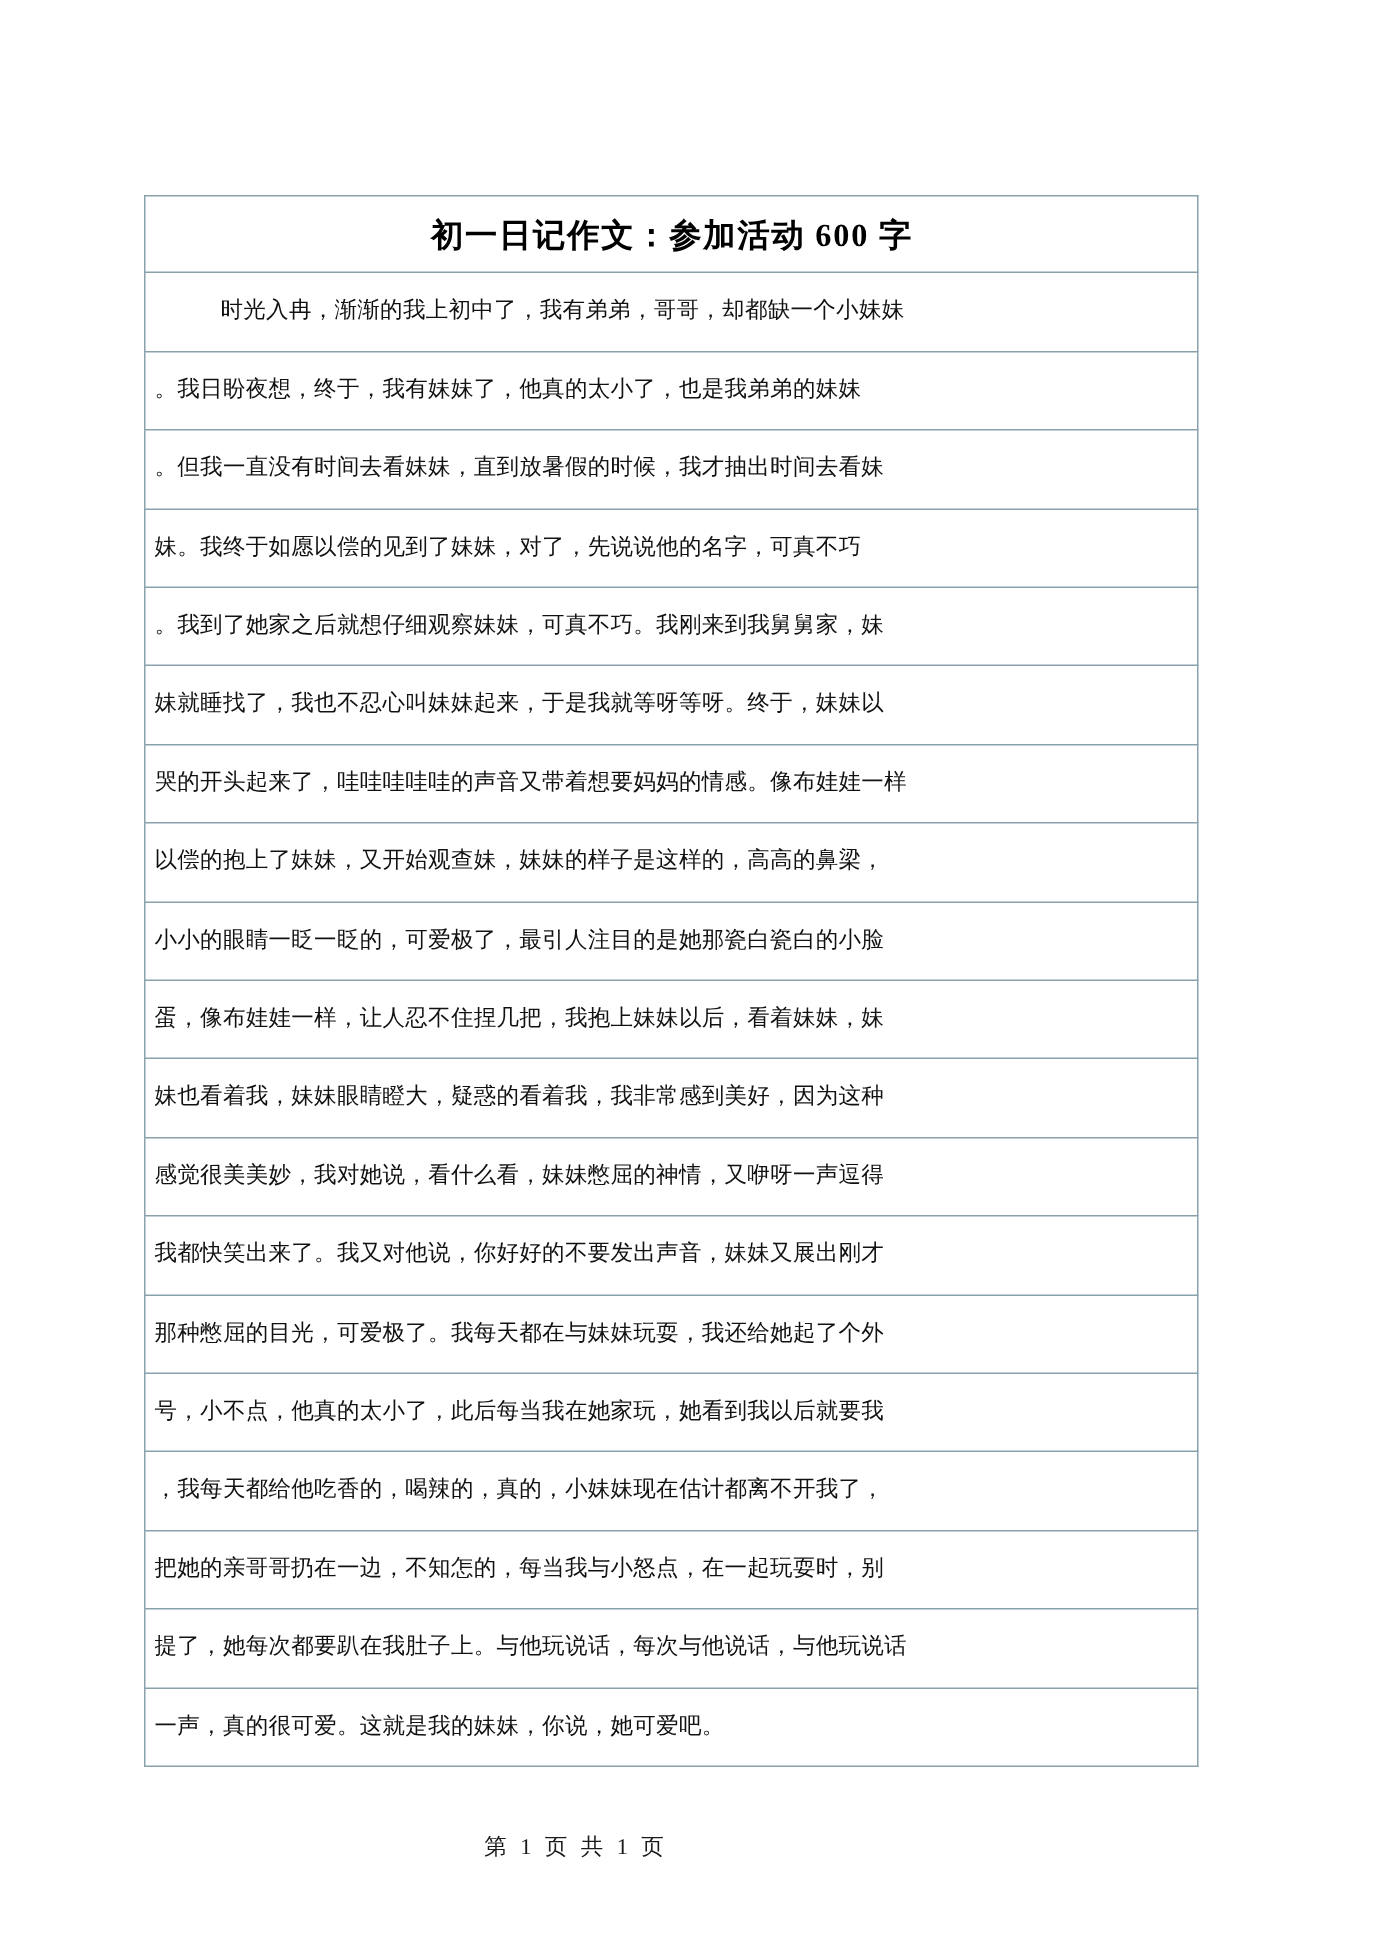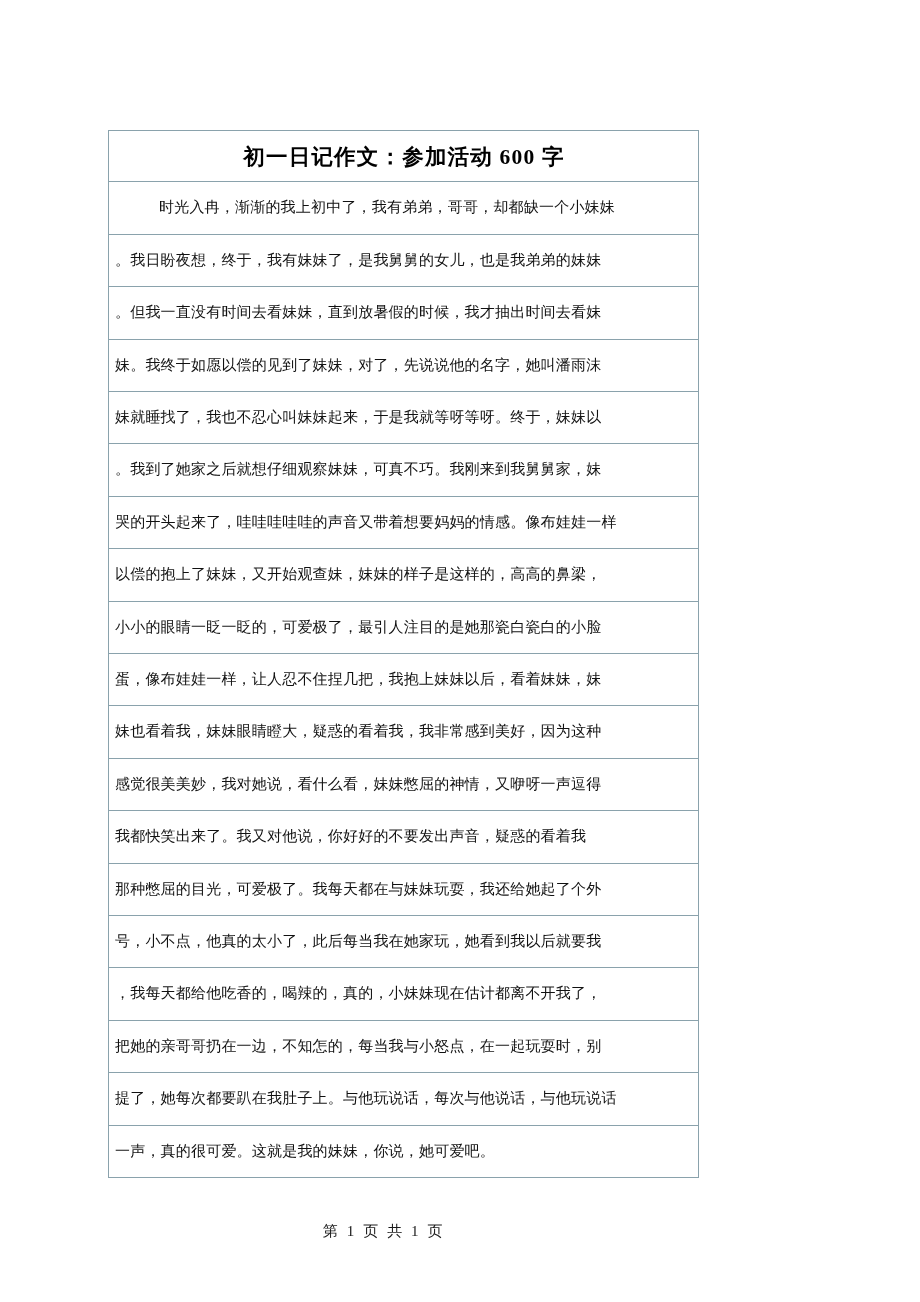--- a/index.html
+++ b/index.html
@@ -17,23 +17,23 @@
   .page {
     position: relative;
     width: 920px;
     height: 1302px;
     background: #ffffff;
     box-sizing: border-box;
   }
 
   .doc-table {
     position: absolute;
-    left: 108px;
+    left: 96px;
     top: 130px;
-    width: 591px;
+    width: 703px;
     border-collapse: collapse;
     table-layout: fixed;
   }
 
   .doc-table tr {
     height: 51.4px;
   }
 
   .doc-table td {
     border: 1.3px solid #8aa2ac;
@@ -87,54 +87,54 @@
 
   <table class="doc-table">
     <tbody>
       <tr>
         <td class="title-cell">初一日记作文：参加活动 600 字</td>
       </tr>
       <tr>
         <td class="body-cell indent">时光入冉，渐渐的我上初中了，我有弟弟，哥哥，却都缺一个小妹妹</td>
       </tr>
       <tr>
-        <td class="body-cell">。我日盼夜想，终于，我有妹妹了，是我舅舅的女儿，也是我弟弟的妹妹</td>
+        <td class="body-cell">。我日盼夜想，终于，我有妹妹了，他真的太小了，也是我弟弟的妹妹</td>
       </tr>
       <tr>
         <td class="body-cell">。但我一直没有时间去看妹妹，直到放暑假的时候，我才抽出时间去看妹</td>
       </tr>
       <tr>
-        <td class="body-cell">妹。我终于如愿以偿的见到了妹妹，对了，先说说他的名字，她叫潘雨沫</td>
+        <td class="body-cell">妹。我终于如愿以偿的见到了妹妹，对了，先说说他的名字，可真不巧</td>
+      </tr>
+      <tr>
+        <td class="body-cell">。我到了她家之后就想仔细观察妹妹，可真不巧。我刚来到我舅舅家，妹</td>
       </tr>
       <tr>
         <td class="body-cell">妹就睡找了，我也不忍心叫妹妹起来，于是我就等呀等呀。终于，妹妹以</td>
-      </tr>
-      <tr>
-        <td class="body-cell">。我到了她家之后就想仔细观察妹妹，可真不巧。我刚来到我舅舅家，妹</td>
       </tr>
       <tr>
         <td class="body-cell">哭的开头起来了，哇哇哇哇哇的声音又带着想要妈妈的情感。像布娃娃一样</td>
       </tr>
       <tr>
         <td class="body-cell">以偿的抱上了妹妹，又开始观查妹，妹妹的样子是这样的，高高的鼻梁，</td>
       </tr>
       <tr>
         <td class="body-cell">小小的眼睛一眨一眨的，可爱极了，最引人注目的是她那瓷白瓷白的小脸</td>
       </tr>
       <tr>
         <td class="body-cell">蛋，像布娃娃一样，让人忍不住捏几把，我抱上妹妹以后，看着妹妹，妹</td>
       </tr>
       <tr>
         <td class="body-cell">妹也看着我，妹妹眼睛瞪大，疑惑的看着我，我非常感到美好，因为这种</td>
       </tr>
       <tr>
         <td class="body-cell">感觉很美美妙，我对她说，看什么看，妹妹憋屈的神情，又咿呀一声逗得</td>
       </tr>
       <tr>
-        <td class="body-cell">我都快笑出来了。我又对他说，你好好的不要发出声音，疑惑的看着我</td>
+        <td class="body-cell">我都快笑出来了。我又对他说，你好好的不要发出声音，妹妹又展出刚才</td>
       </tr>
       <tr>
         <td class="body-cell">那种憋屈的目光，可爱极了。我每天都在与妹妹玩耍，我还给她起了个外</td>
       </tr>
       <tr>
         <td class="body-cell">号，小不点，他真的太小了，此后每当我在她家玩，她看到我以后就要我</td>
       </tr>
       <tr>
         <td class="body-cell">，我每天都给他吃香的，喝辣的，真的，小妹妹现在估计都离不开我了，</td>
       </tr>

